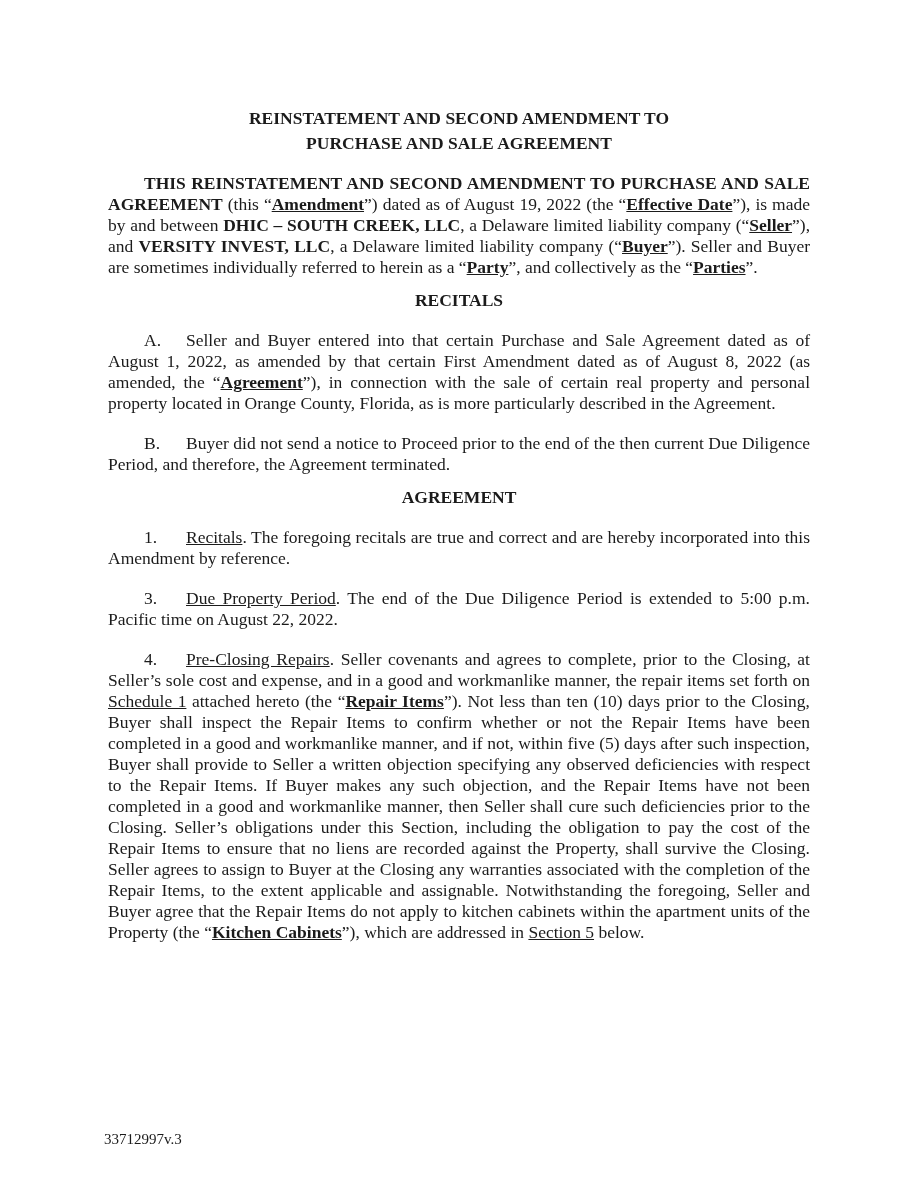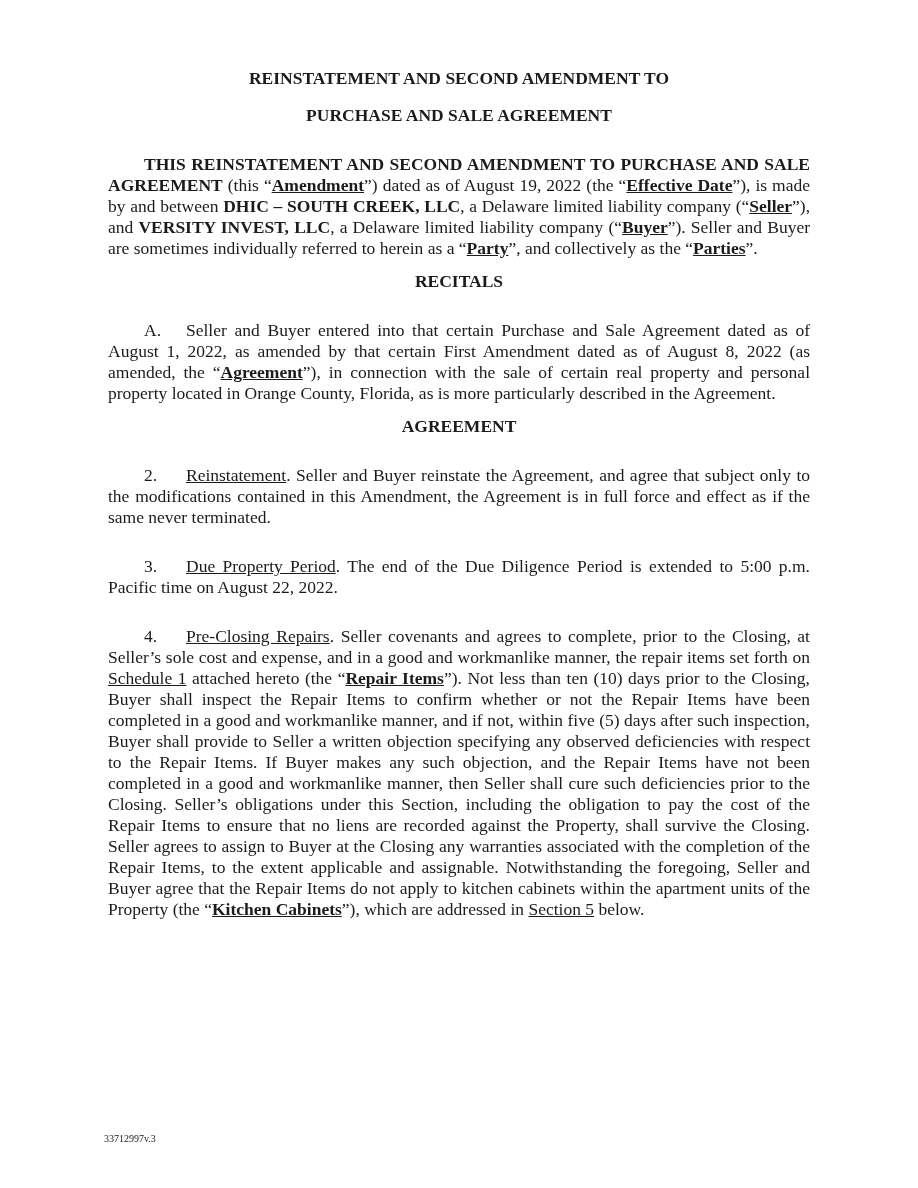--- a/index.html
+++ b/index.html
@@ -11,65 +11,66 @@
     width: 918px;
     height: 1188px;
     position: relative;
     overflow: hidden;
   }
   .page {
     box-sizing: border-box;
     position: relative;
     width: 918px;
     height: 1188px;
-    padding: 56px 108px 0 108px;
+    padding: 96px 108px 0 108px;
     font-family: "Liberation Serif", "DejaVu Serif", serif;
     font-size: 17.5px;
     line-height: 21px;
     color: #1b1b1b;
     background: #ffffff;
   }
   .block { margin: 12px 0 0 0; }
-  .no-gap { margin-top: 16px; }
+  .no-gap { margin-top: 4px; }
   .heading {
     text-align: center;
     font-weight: 700;
     text-indent: 0;
   }
   p.para {
     text-align: justify;
     text-indent: 36px;
-    margin: 28px 0 0 0;
+    margin: 19px 0 0 0;
   }
   .num {
     display: inline-block;
     width: 42px;
     text-indent: 0;
   }
   .b { font-weight: 700; }
   .u { text-decoration: underline; }
   .footer {
     position: absolute;
     left: 104px;
     top: 1130px;
     font-family: "Liberation Serif", "DejaVu Serif", serif;
-    font-size: 10px;
+    font-size: 15px;
     line-height: 18px;
     color: #1b1b1b;
   }
 </style>
 </head>
 <body>
 
 <div class="page">
   <div>
       <div class="block heading"><span>REINSTATEMENT AND SECOND AMENDMENT TO</span></div>
       <div class="block heading no-gap"><span>PURCHASE AND SALE AGREEMENT</span></div>
       <p class="block para"><span class="b">THIS REINSTATEMENT AND SECOND AMENDMENT TO PURCHASE AND SALE AGREEMENT</span><span> (this “</span><span class="b u">Amendment</span><span>”) dated as of August 19, 2022 (the “</span><span class="b u">Effective Date</span><span>”), is made by and between </span><span class="b">DHIC – SOUTH CREEK, LLC</span><span>, a Delaware limited liability company (“</span><span class="b u">Seller</span><span>”), and </span><span class="b">VERSITY INVEST, LLC</span><span>, a Delaware limited liability company (“</span><span class="b u">Buyer</span><span>”).  Seller and Buyer are sometimes individually referred to herein as a “</span><span class="b u">Party</span><span>”, and collectively as the “</span><span class="b u">Parties</span><span>”.</span></p>
       <div class="block heading"><span>RECITALS</span></div>
       <p class="block para"><span class="num">A.</span><span>Seller and Buyer entered into that certain Purchase and Sale Agreement dated as of August 1, 2022, as amended by that certain First Amendment dated as of August 8, 2022 (as amended, the “</span><span class="b u">Agreement</span><span>”), in connection with the sale of certain real property and personal property located in Orange County, Florida, as is more particularly described in the Agreement.</span></p>
+      <p class="block para"><span class="num">B.</span><span>Buyer did not send a notice to Proceed prior to the end of the then current Due Diligence Period, and therefore, the Agreement terminated.</span></p>
       <div class="block heading"><span>AGREEMENT</span></div>
-      <p class="block para"><span class="num">2.</span><span class="u">Reinstatement</span><span>.  Seller and Buyer reinstate the Agreement, and agree that subject only to the modifications contained in this Amendment, the Agreement is in full force and effect as if the same never terminated.</span></p>
+      <p class="block para"><span class="num">1.</span><span class="u">Recitals</span><span>.  The foregoing recitals are true and correct and are hereby incorporated into this Amendment by reference.</span></p>
       <p class="block para"><span class="num">3.</span><span class="u">Due Property Period</span><span>.  The end of the Due Diligence Period is extended to 5:00 p.m. Pacific time on August 22, 2022.</span></p>
       <p class="block para"><span class="num">4.</span><span class="u">Pre-Closing Repairs</span><span>.  Seller covenants and agrees to complete, prior to the Closing, at Seller’s sole cost and expense, and in a good and workmanlike manner, the repair items set forth on </span><span class="u">Schedule 1</span><span> attached hereto (the “</span><span class="b u">Repair Items</span><span>”).  Not less than ten (10) days prior to the Closing, Buyer shall inspect the Repair Items to confirm whether or not the Repair Items have been completed in a good and workmanlike manner, and if not, within five (5) days after such inspection, Buyer shall provide to Seller a written objection specifying any observed deficiencies with respect to the Repair Items.  If Buyer makes any such objection, and the Repair Items have not been completed in a good and workmanlike  manner, then Seller shall cure such deficiencies prior to the Closing.  Seller’s obligations under this Section, including the obligation to pay the cost of the Repair Items to ensure that no liens are recorded against the Property, shall survive the Closing.  Seller agrees to assign to Buyer at the Closing any warranties associated with the completion of the Repair Items, to the extent applicable and assignable.  Notwithstanding the foregoing, Seller and Buyer agree that the Repair Items do not apply to kitchen cabinets within the apartment units of the Property (the “</span><span class="b u">Kitchen Cabinets</span><span>”), which are addressed in </span><span class="u">Section 5</span><span> below.</span></p>
     </div>
   <div class="footer">33712997v.3</div>
 </div>
 
 </body></html>

